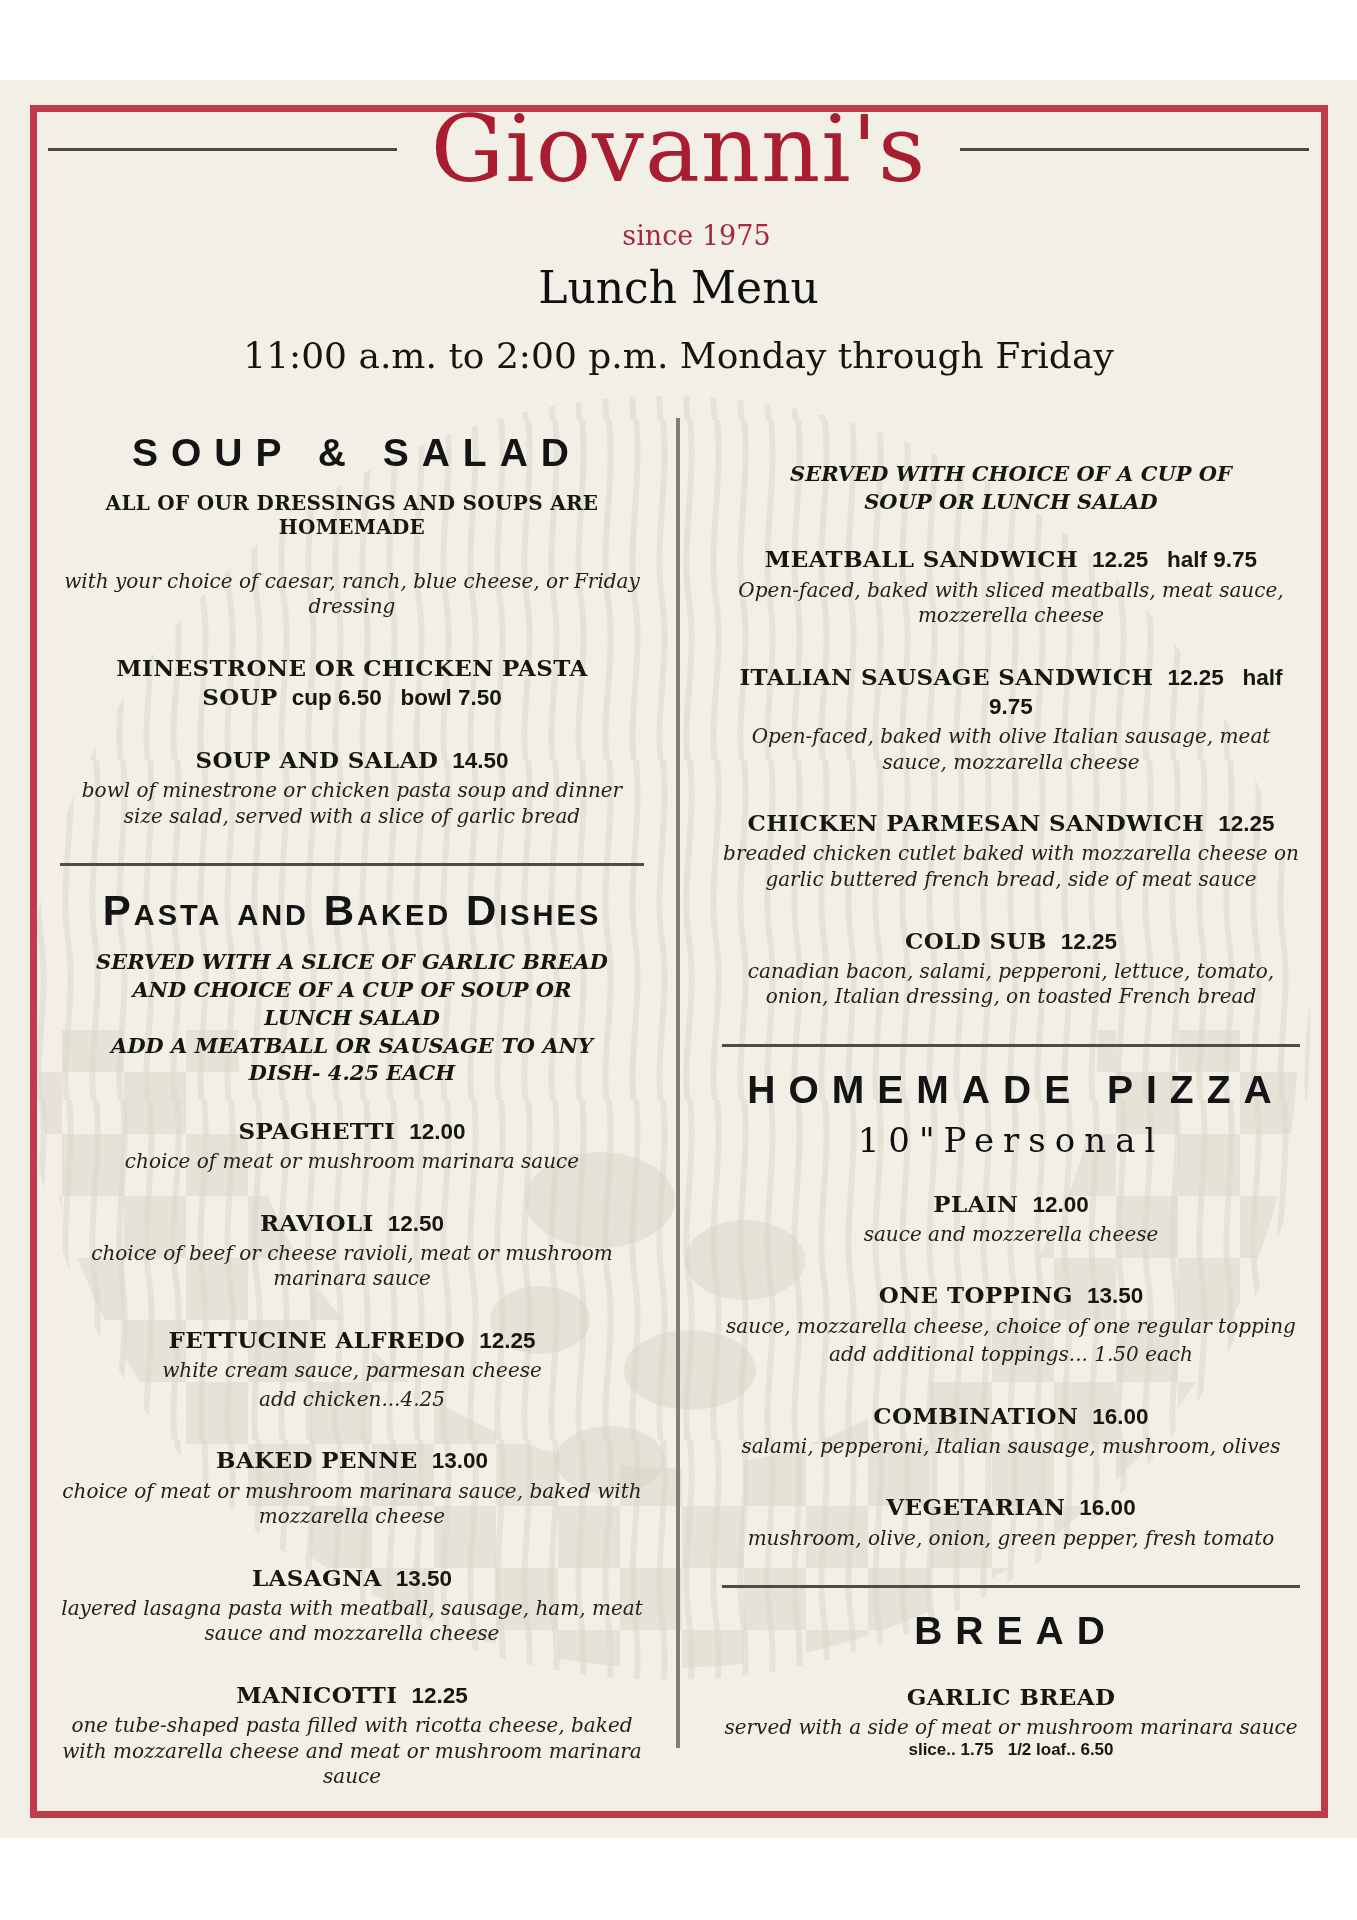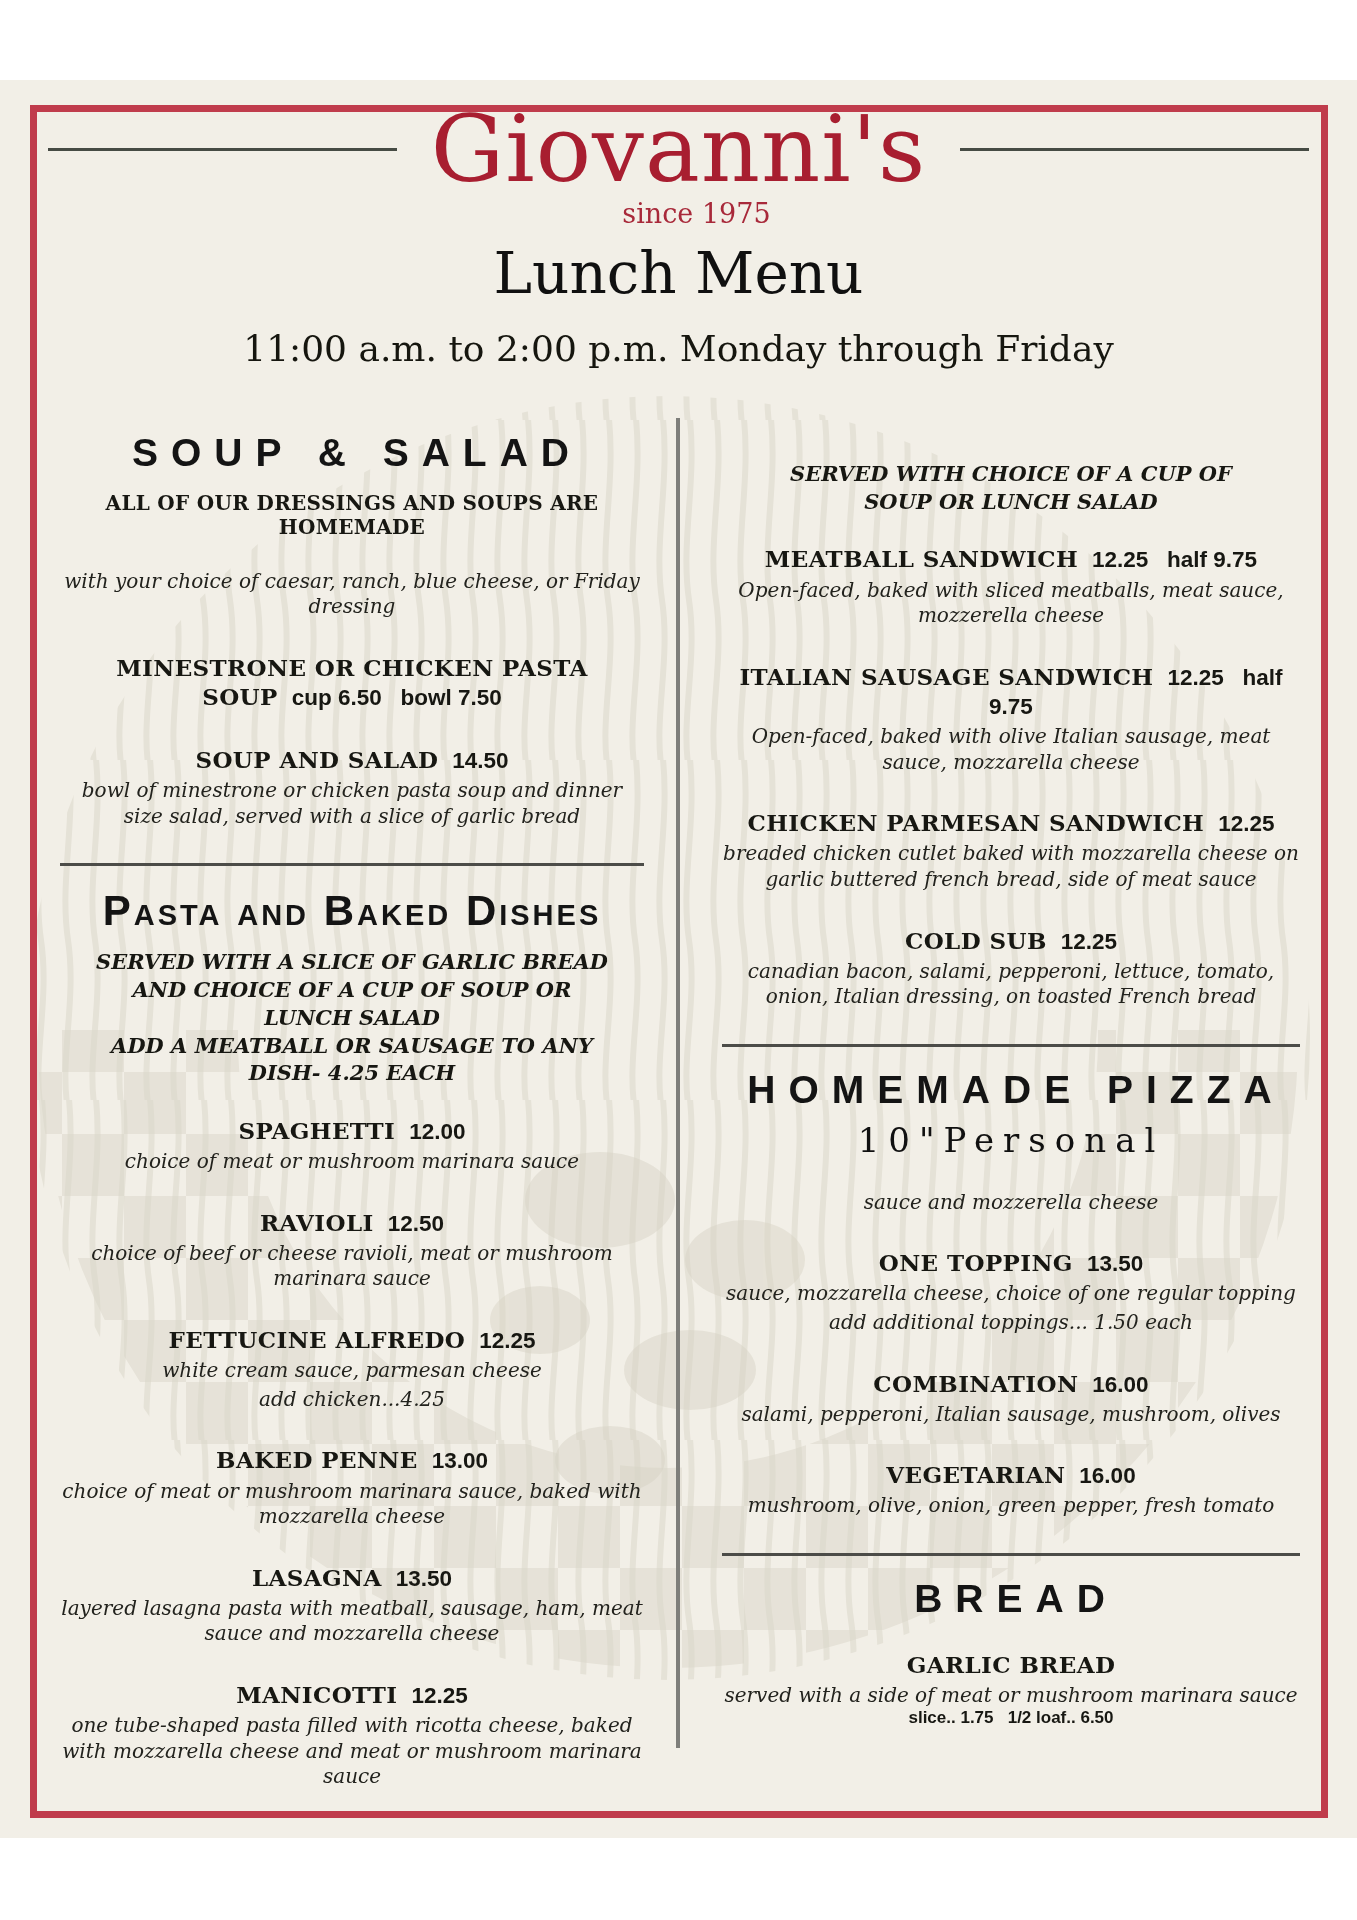--- a/index.html
+++ b/index.html
@@ -15,22 +15,22 @@
   .watermark { position:absolute; top:0; left:0; pointer-events:none; }
   .frame {
     position:absolute; top:25px; left:30px; width:1284px; height:1699px;
     border:7px solid var(--border-red,#c03c4c); box-sizing:content-box;
   }
   .header { position:absolute; top:22px; left:0; width:100%; text-align:center; }
   .title-row { display:flex; align-items:center; padding:0 48px; }
   .rule { flex:1; height:3px; background:#464b44; }
   .restaurant { font-size:92px; font-weight:normal; color:var(--accent-red,#a81e30);
     margin:0 34px; line-height:1.04; letter-spacing:1px; }
-  .tagline { font-size:27px; color:#a8293a; margin-top:0;padding-left:36px; }
-  .menu-title { font-size:58px; color:#101010; margin-top:14px; line-height:1.05; }
+  .tagline { font-size:27px; color:#a8293a; margin-top:22px;padding-left:36px; }
+  .menu-title { font-size:44px; color:#101010; margin-top:14px; line-height:1.05; }
   .hours { font-size:36px; color:#16160f; margin-top:24px; }
 
   .vdivider { position:absolute; left:676px; top:338px; width:4px; height:1330px; background:#7e7e7a; }
 
   .col { position:absolute; text-align:center; color:#171712; }
   .col-left  { left:60px;  top:352px; width:584px; }
   .col-right { left:722px; top:366px; width:578px; }
 
   .heading {
     font-family:"Liberation Sans", sans-serif; font-weight:600; font-size:39px;
@@ -187,20 +187,21 @@
             <div class="item-desc">canadian bacon, salami, pepperoni, lettuce, tomato, onion, Italian dressing, on toasted French bread</div>
           </div>
         </div>
     </section>
     <div class="hdivider"></div>
     <section>
       <h2 class="heading">HOMEMADE PIZZA</h2>
       <div class="pizza-sub">10"Personal</div>
       <div class="items">
           <div class="menu-item">
+            <div class="item-line"><span class="item-name">PLAIN</span><span class="item-price">12.00</span></div>
             <div class="item-desc">sauce and mozzerella cheese</div>
           </div>
           <div class="menu-item">
             <div class="item-line"><span class="item-name">ONE TOPPING</span><span class="item-price">13.50</span></div>
             <div class="item-desc">sauce, mozzarella cheese, choice of one regular topping</div>
             <div class="item-desc">add additional toppings... 1.50 each</div>
           </div>
           <div class="menu-item">
             <div class="item-line"><span class="item-name">COMBINATION</span><span class="item-price">16.00</span></div>
             <div class="item-desc">salami, pepperoni, Italian sausage, mushroom, olives</div>

